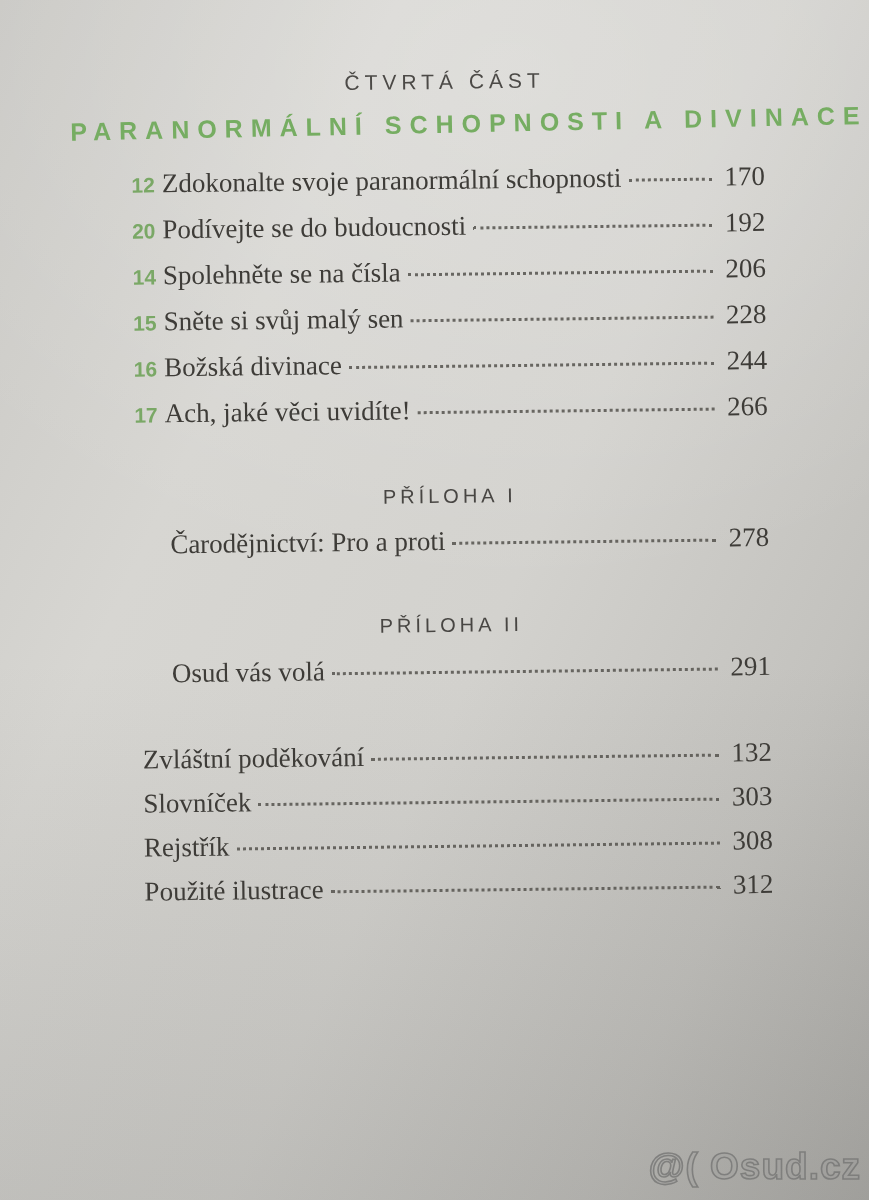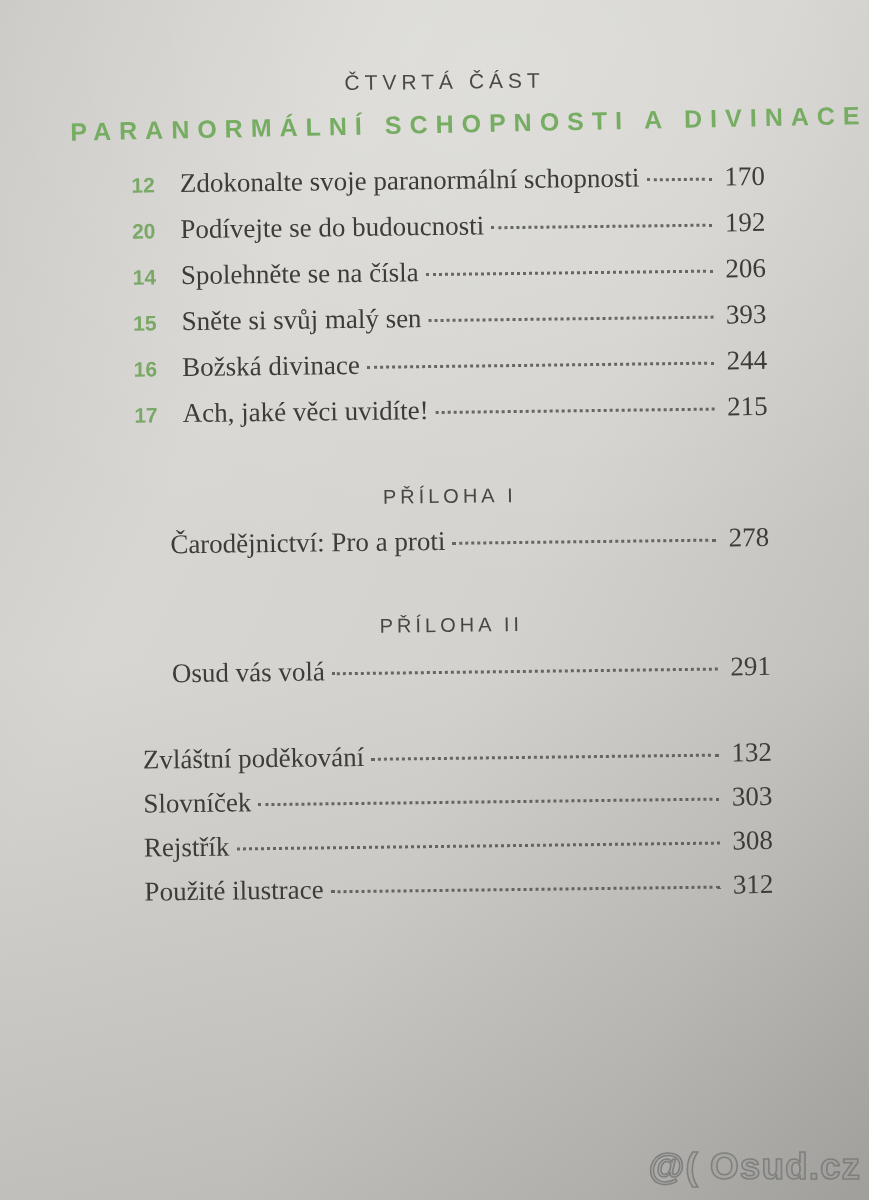--- a/index.html
+++ b/index.html
@@ -48,21 +48,21 @@
     display: flex;
     align-items: baseline;
     font-size: 27px;
     line-height: 30px;
     margin-bottom: 14px;
     color: #3e3c38;
   }
   .toc-row .num {
     flex: 0 0 28px;
     text-align: right;
-    margin-right: 25px;
+    margin-right: 7px;
     font-family: "Liberation Sans", sans-serif;
     font-size: 21px;
     font-weight: bold;
     color: #7aa866;
   }
   .toc-row .entry-title { white-space: nowrap; }
   .toc-row .leader {
     flex: 1 1 auto;
     min-width: 14px;
     margin: 0 5px 0 7px;
@@ -125,33 +125,33 @@
     <div class="toc-row">
       <span class="num">14</span>
       <span class="entry-title">Spolehněte se na čísla</span>
       <span class="leader"></span>
       <span class="pagenum">206</span>
     </div>
     <div class="toc-row">
       <span class="num">15</span>
       <span class="entry-title">Sněte si svůj malý sen</span>
       <span class="leader"></span>
-      <span class="pagenum">393</span>
+      <span class="pagenum">228</span>
     </div>
     <div class="toc-row">
       <span class="num">16</span>
       <span class="entry-title">Božská divinace</span>
       <span class="leader"></span>
       <span class="pagenum">244</span>
     </div>
     <div class="toc-row">
       <span class="num">17</span>
       <span class="entry-title">Ach, jaké věci uvidíte!</span>
       <span class="leader"></span>
-      <span class="pagenum">215</span>
+      <span class="pagenum">266</span>
     </div>
   </div>
 
   <div class="appendix">
     <div class="appendix-heading">PŘÍLOHA I</div>
     <div class="toc-row">
       <span class="entry-title">Čarodějnictví: Pro a proti</span>
       <span class="leader"></span>
       <span class="pagenum">278</span>
     </div>

